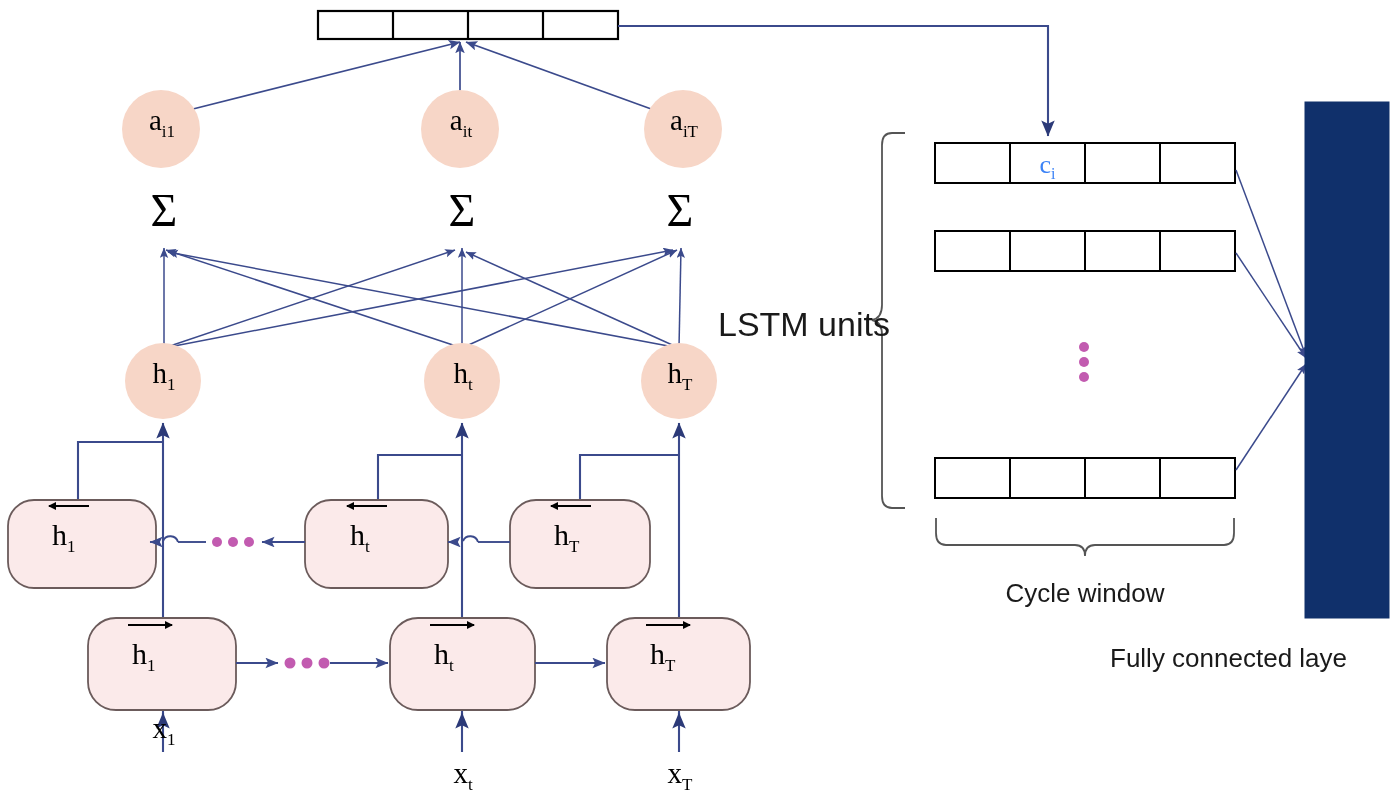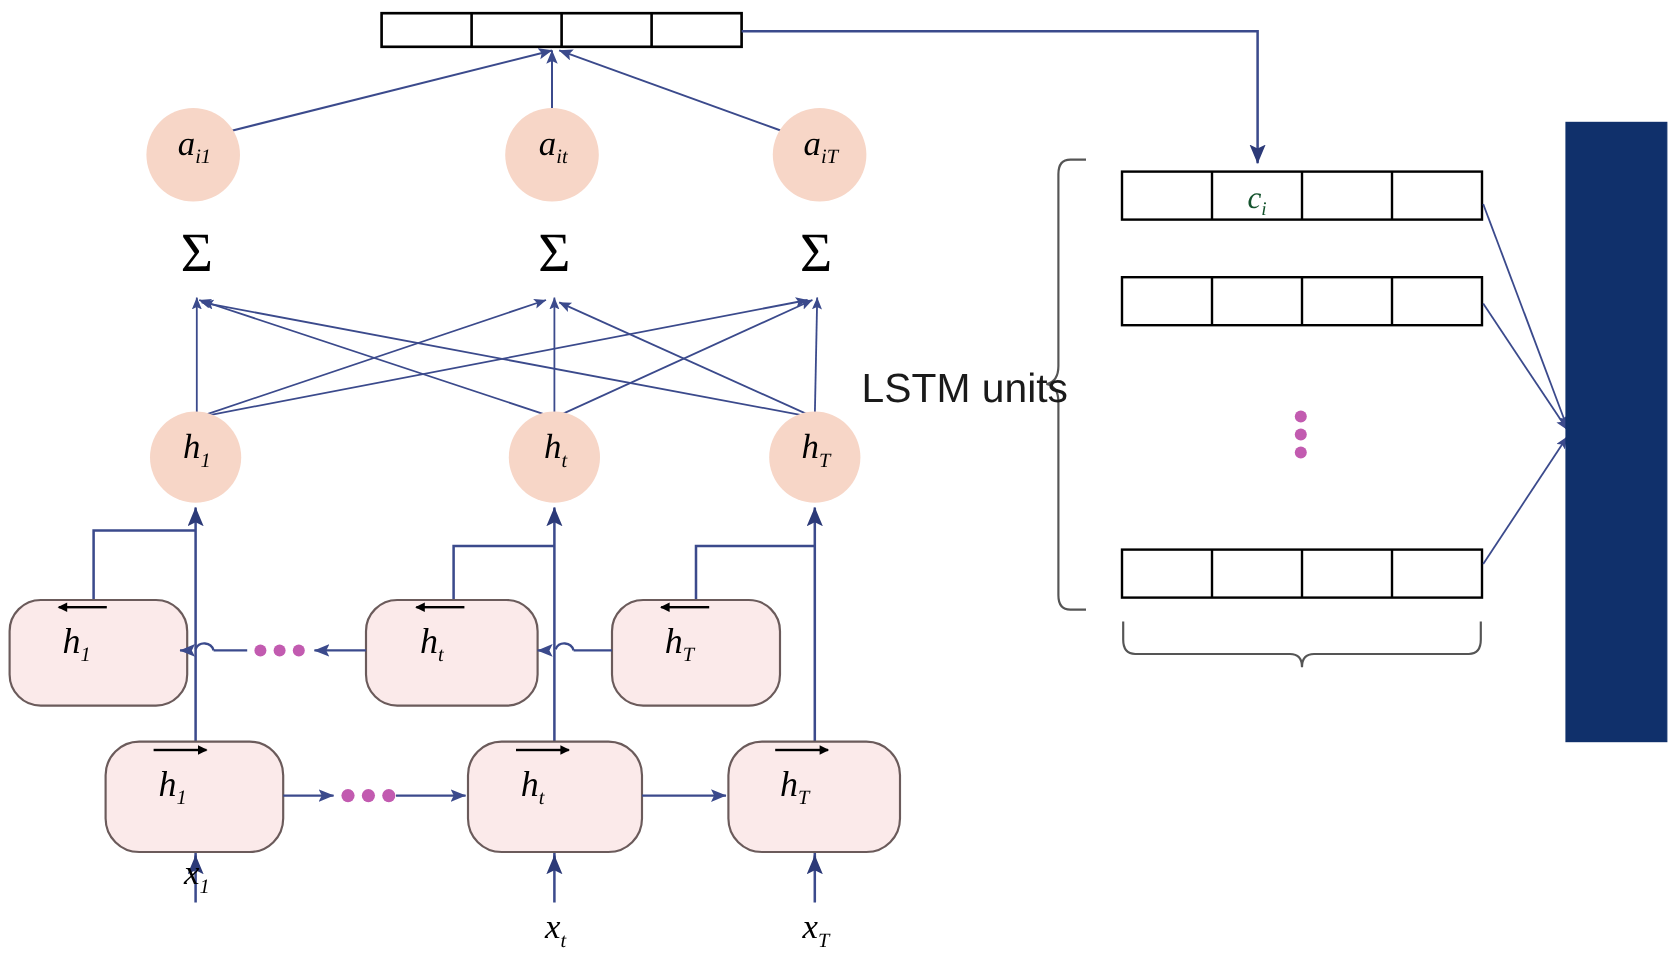--- a/index.html
+++ b/index.html
@@ -1,19 +1,19 @@
 <!DOCTYPE html>
 <html><head>
 <meta charset="utf-8">
 <style>
   html,body{margin:0;padding:0;background:#ffffff;}
   body{width:1399px;height:808px;overflow:hidden;font-family:"Liberation Sans",sans-serif;}
   #stage{position:relative;width:1399px;height:808px;background:#fff;}
   svg.layer{position:absolute;left:0;top:0;width:1399px;height:808px;}
-  .mathlbl{font-family:"Liberation Serif",serif;font-style:italic;}
+  .mathlbl{font-family:"Liberation Serif",serif;}
   .sanslbl{font-family:"Liberation Sans",sans-serif;font-style:normal;}
 </style>
 </head>
 <body>
 
 <div id="stage">
 
   <svg class="layer" viewBox="0 0 1399 808">
     <defs>
       <marker id="arw" markerWidth="9" markerHeight="9" refX="7.4" refY="3.2" orient="auto" markerUnits="strokeWidth">
@@ -263,21 +263,23 @@
   <div style="position:absolute;left:133px;top:712px;width:62px;text-align:center;font-size:29px;color:#000;" class="mathlbl">
     <span>x</span><sub style="font-size:17px;">1</sub>
   </div>
   <div style="position:absolute;left:432px;top:757px;width:62px;text-align:center;font-size:29px;color:#000;" class="mathlbl">
     <span>x</span><sub style="font-size:17px;">t</sub>
   </div>
   <div style="position:absolute;left:649px;top:757px;width:62px;text-align:center;font-size:29px;color:#000;" class="mathlbl">
     <span>x</span><sub style="font-size:17px;">T</sub>
   </div>
 
-  <div style="position:absolute;left:1012px;top:150px;width:71px;text-align:center;font-size:26px;color:#14532d;" class="mathlbl">
+  <div style="position:absolute;left:1012px;top:150px;width:71px;text-align:center;font-size:26px;color:#3b82f6;" class="mathlbl">
     <span>c</span><sub style="font-size:16px;">i</sub>
   </div>
 
   <div style="position:absolute;left:718px;top:305px;font-size:34px;color:#1a1a1a;" class="sanslbl">LSTM units</div>
 
-
+  <div style="position:absolute;left:935px;top:578px;width:300px;text-align:center;font-size:26px;color:#1a1a1a;" class="sanslbl">Cycle window</div>
+
+  <div style="position:absolute;left:1110px;top:643px;font-size:26px;color:#1a1a1a;white-space:nowrap;" class="sanslbl">Fully connected laye</div>
 
 </div>
 
 </body></html>

